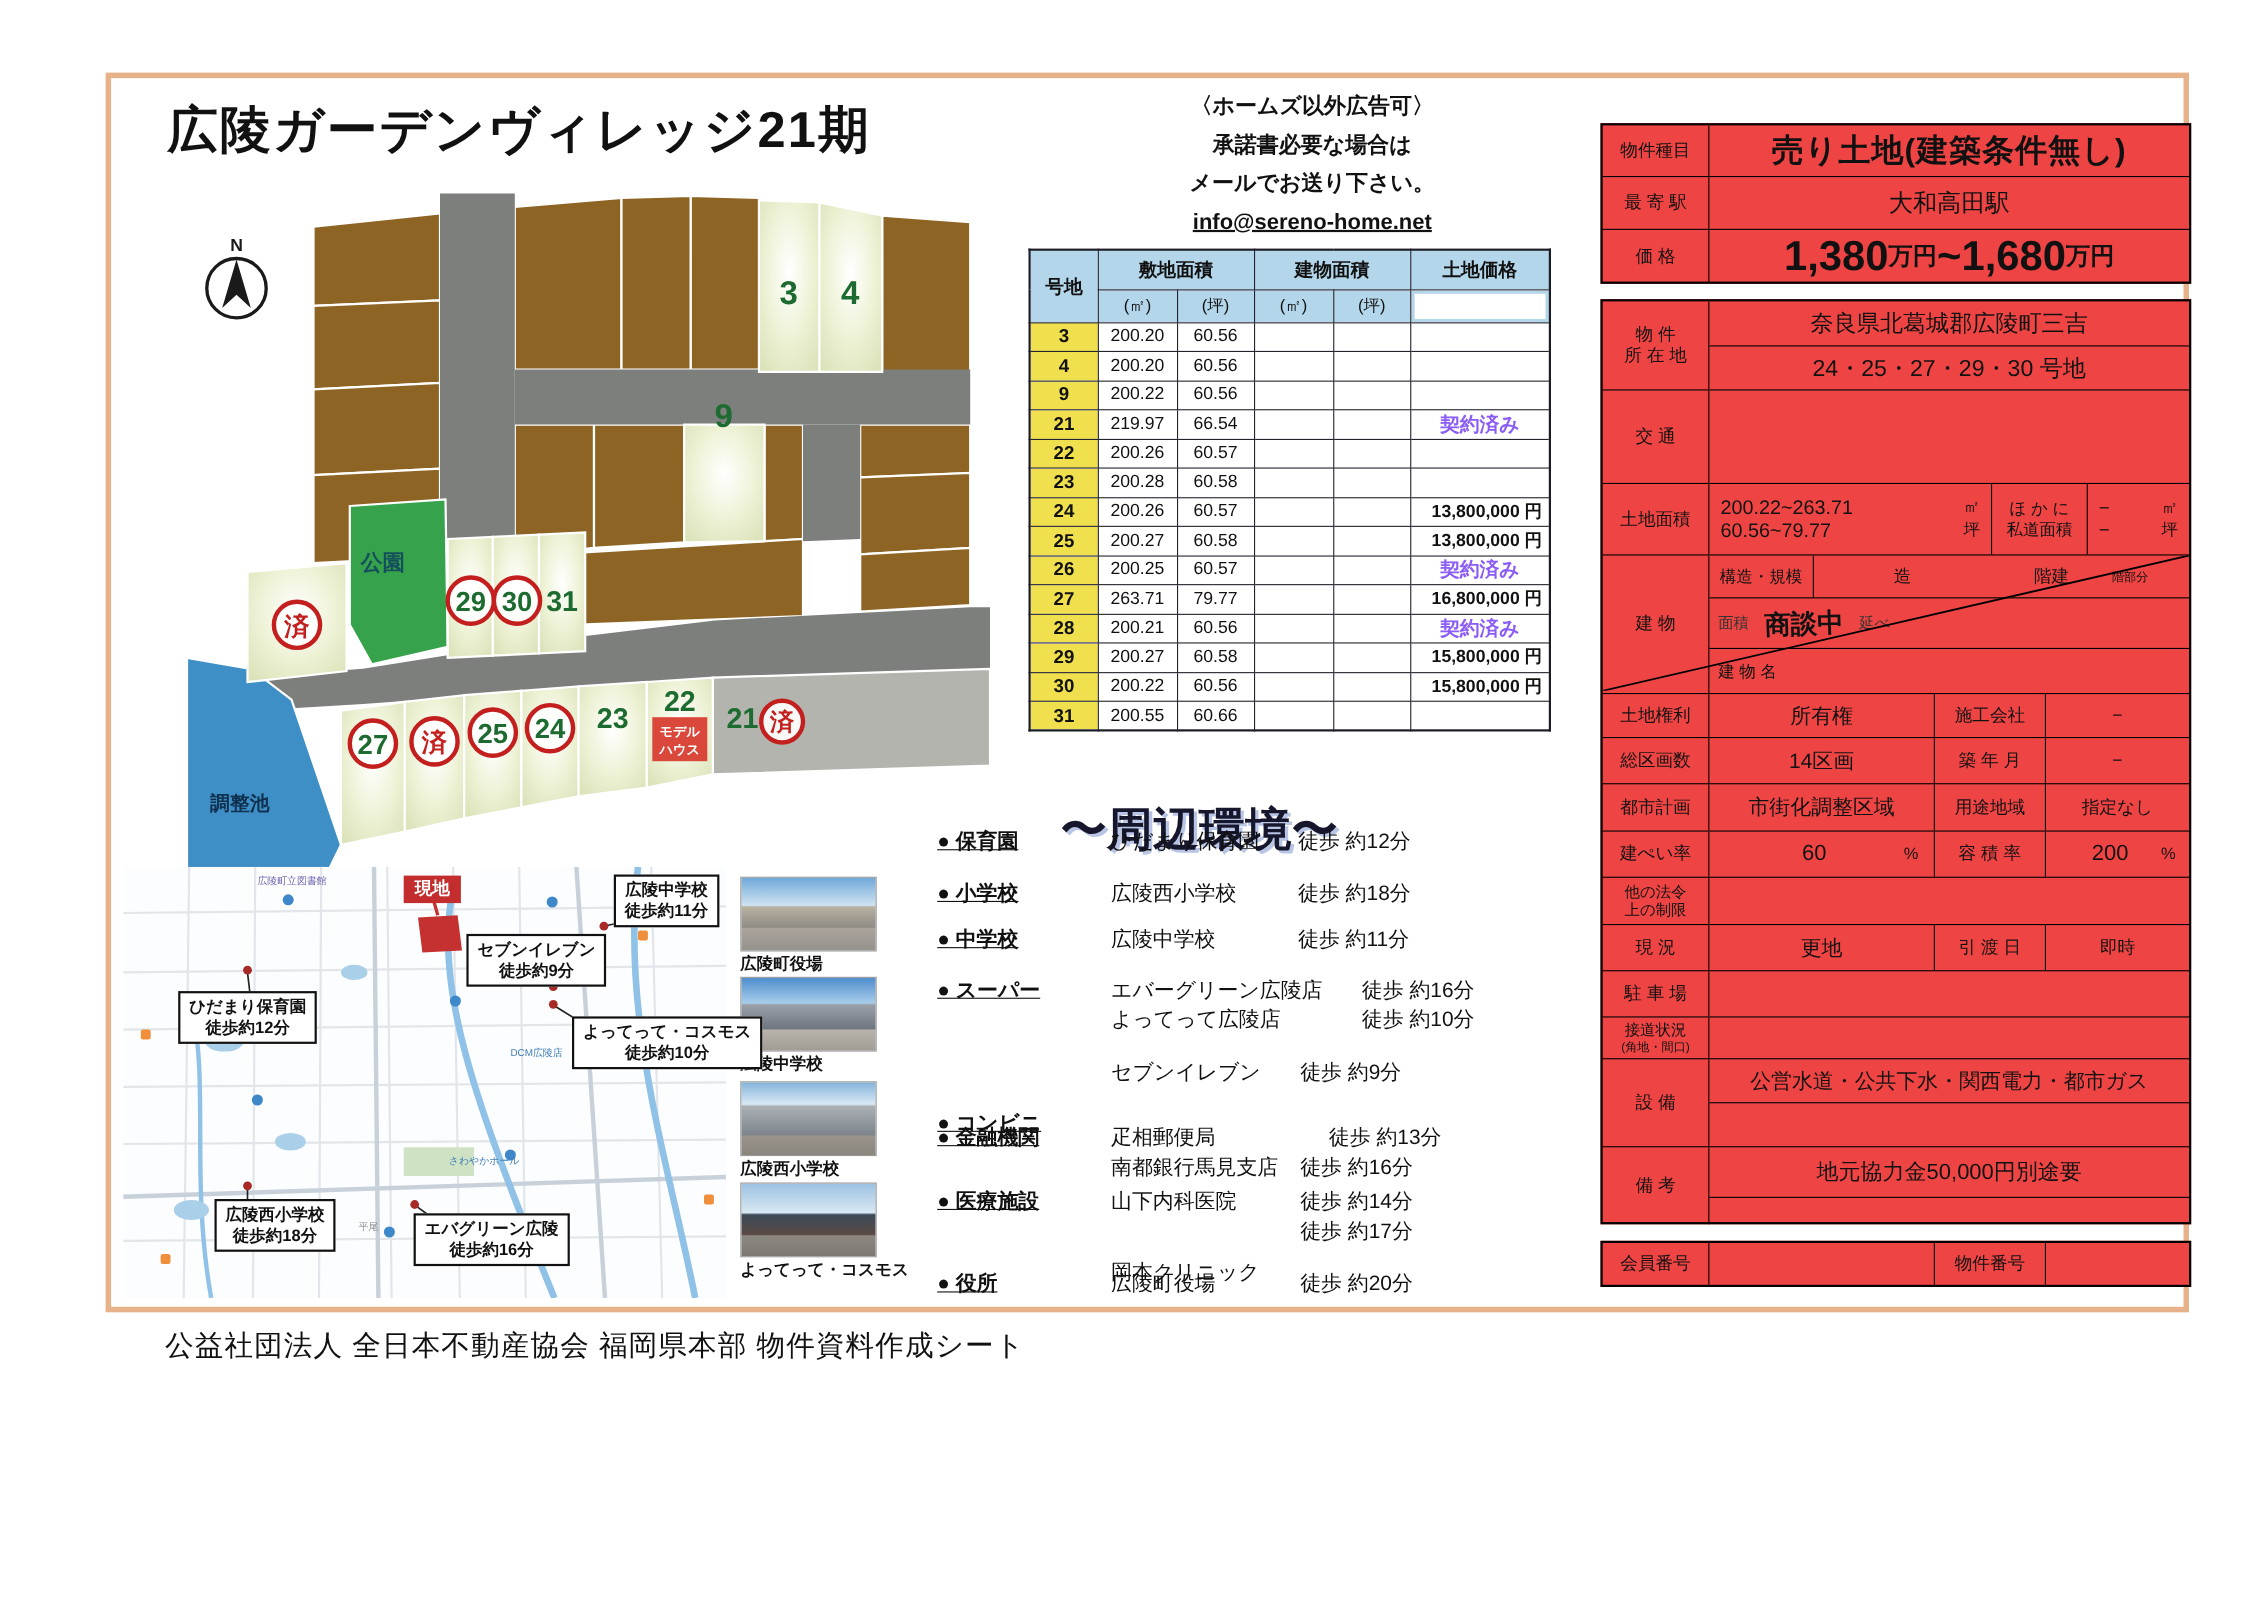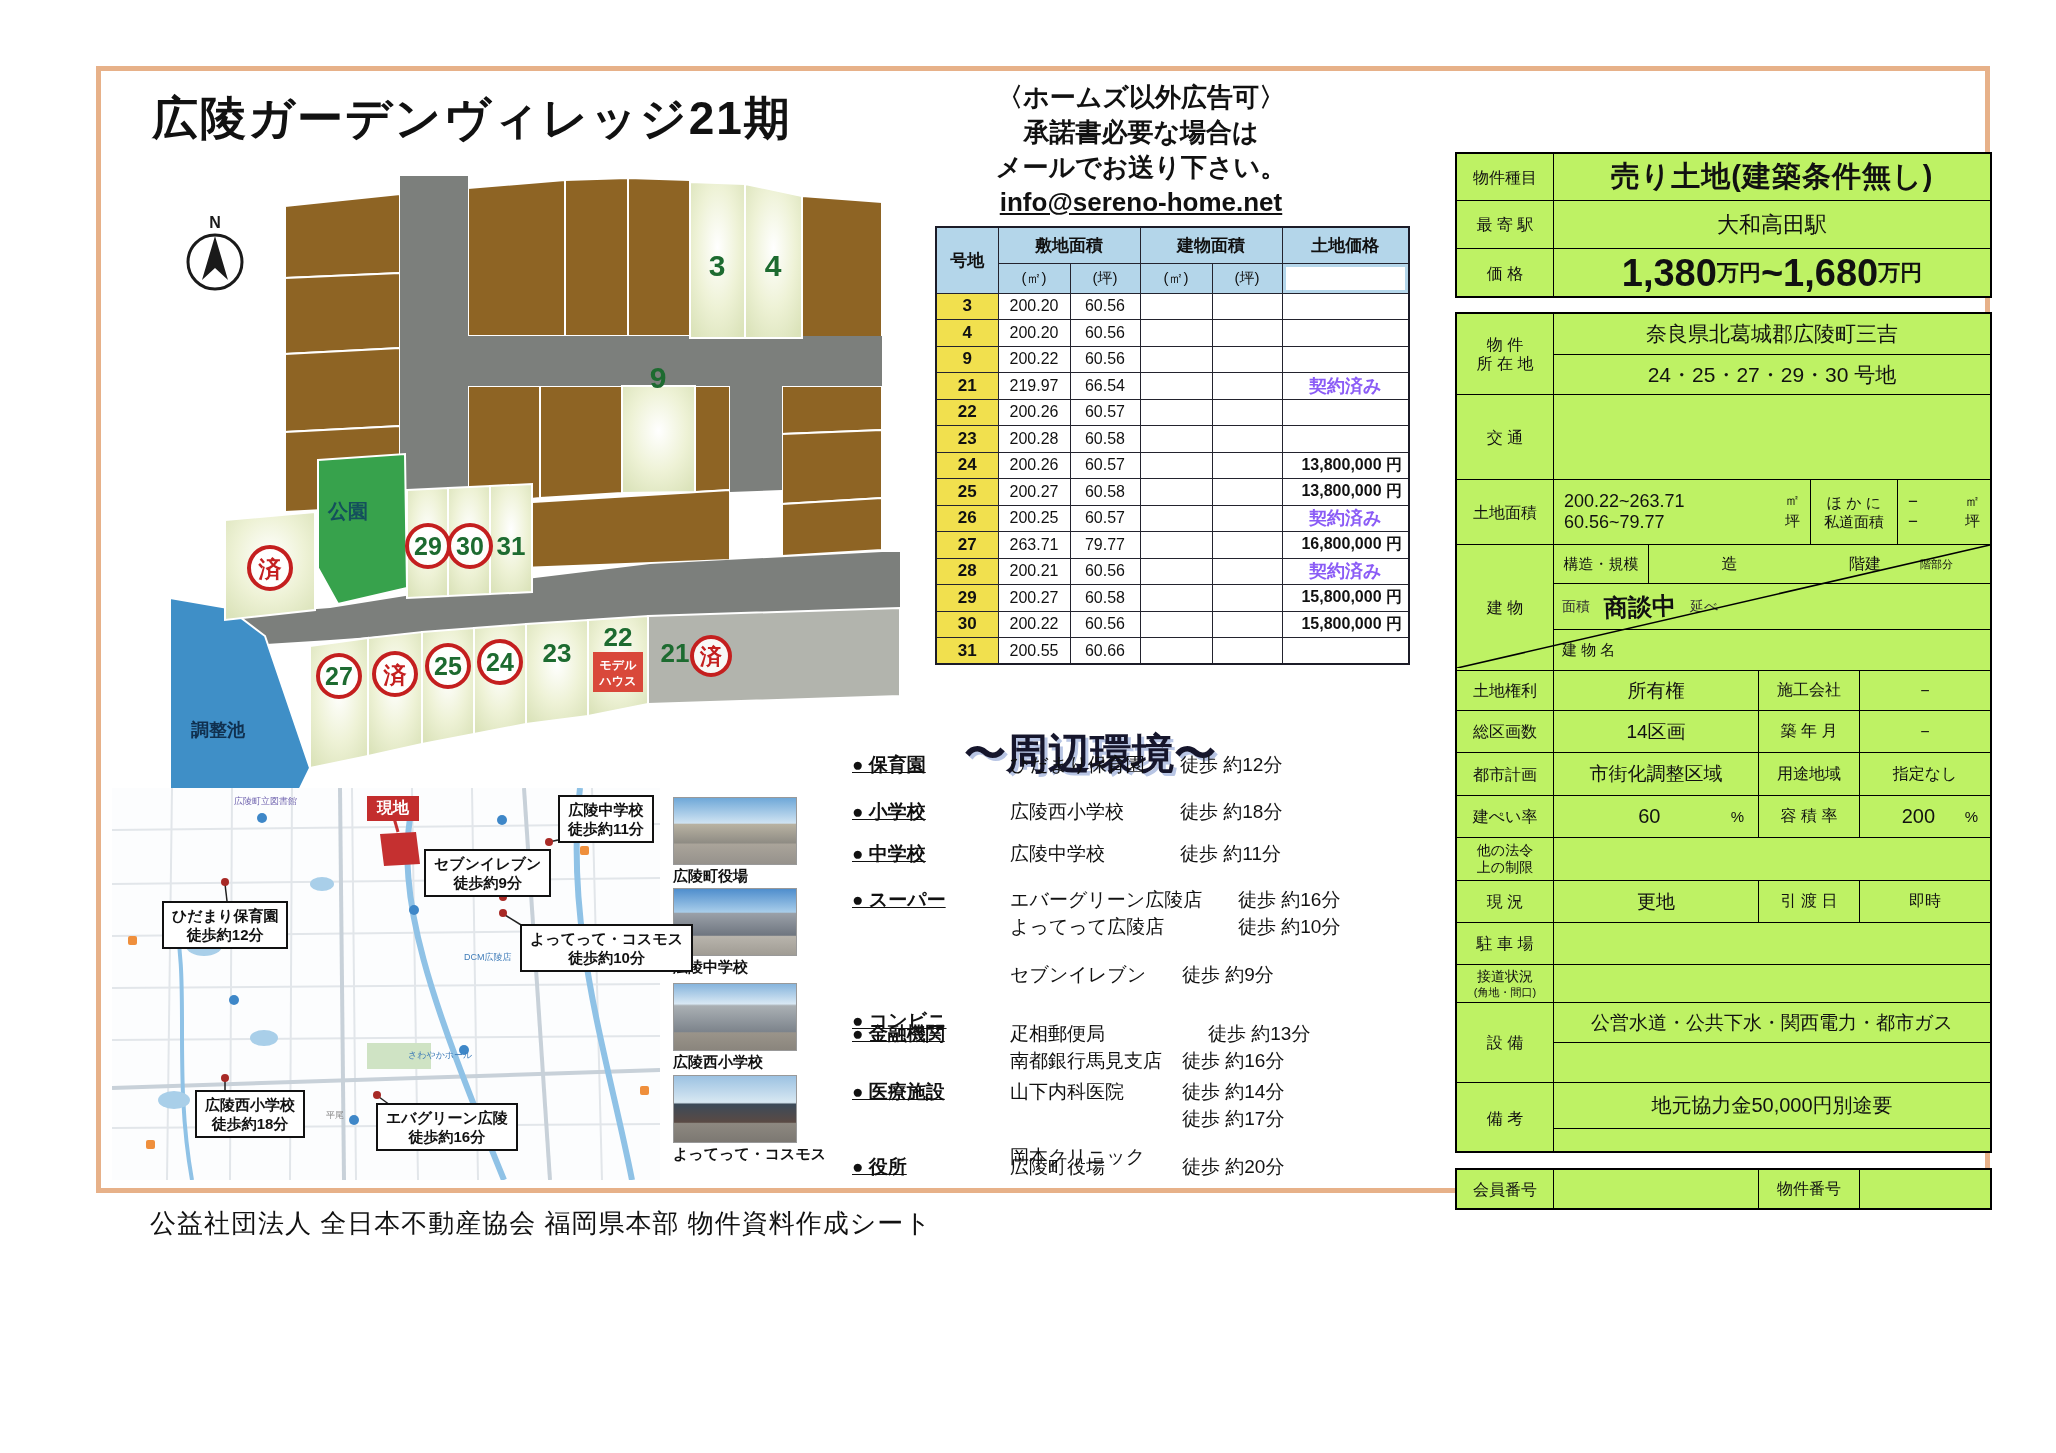--- a/index.html
+++ b/index.html
@@ -4,39 +4,39 @@
 <style>
   html,body{margin:0;padding:0;background:#ffffff;}
   body{font-family:"Liberation Sans","DejaVu Sans",sans-serif;color:#111;}
   #page{position:relative;width:2056px;height:1453px;background:#fff;overflow:hidden;}
   .abs{position:absolute;}
   
   #frame{position:absolute;left:96px;top:66px;width:1884px;height:1117px;border:5px solid #e7b189;background:#fff;}
   #title{left:152px;top:88px;font-size:46px;font-weight:bold;letter-spacing:2px;}
   #footer{left:150px;top:1206px;font-size:26px;letter-spacing:1px;}
   
-  #notice{left:956px;top:80px;width:370px;text-align:center;font-size:26px;font-weight:bold;line-height:35px;}
+  #notice{left:1008px;top:80px;width:370px;text-align:center;font-size:20px;font-weight:bold;line-height:35px;}
   #notice .email{text-decoration:underline;}
   
   #lot-table{left:935px;top:226px;border-collapse:collapse;table-layout:fixed;}
   #lot-table td,#lot-table th{border:1px solid #23232e;padding:0;text-align:center;overflow:hidden;}
   #lot-table{border:2px solid #1c1c28;}
   #lot-table .hdr{background:#b4d6ea;font-size:17px;font-weight:bold;}
   #lot-table .unit{background:#b4d6ea;font-size:15px;font-weight:normal;}
   #lot-table .no{background:#f1e04e;font-size:17px;font-weight:bold;}
   #lot-table .num{font-size:16px;}
   #lot-table .price{font-size:16px;font-weight:700;text-align:right;padding-right:6px;}
   #lot-table .sold{color:#8b5cf6;font-weight:bold;font-size:18px;text-align:center;}
   #lot-table .whitebox{background:#fff;box-shadow:inset 0 0 0 3px #b4d6ea;}
   
   #env-title{left:850px;top:726px;width:480px;text-align:center;font-size:42px;font-weight:bold;color:#16162c;text-shadow:3px 3px 0 rgba(125,150,205,.55);}
   .env-cat{font-size:19px;font-weight:bold;text-decoration:underline;white-space:nowrap;}
   .env-name,.env-time{font-size:19px;white-space:nowrap;}
   
-  .panel{position:absolute;left:1455px;width:537px;border:2px solid #000;box-sizing:border-box;background:#bef264;margin-top:40px;}
+  .panel{position:absolute;left:1455px;width:537px;border:2px solid #000;box-sizing:border-box;background:#ef4444;}
   .prow{display:flex;border-top:1.5px solid #000;box-sizing:border-box;}
   .prow:first-child{border-top:none;}
   .pcell{box-sizing:border-box;display:flex;align-items:center;justify-content:center;overflow:hidden;}
   .plabel{width:97px;flex:none;border-right:1.5px solid #000;font-size:16px;text-align:center;flex-direction:column;line-height:19px;}
   .pval{flex:1;font-size:19px;}
   .midlab{width:102px;flex:none;border-left:1.5px solid #000;border-right:1.5px solid #000;font-size:16px;}
   .v2{width:130px;flex:none;}
   .big{font-size:29px;font-weight:bold;letter-spacing:1px;}
   .price-big{font-size:38px;font-weight:bold;}
   .price-big .u{font-size:22px;font-weight:bold;}

